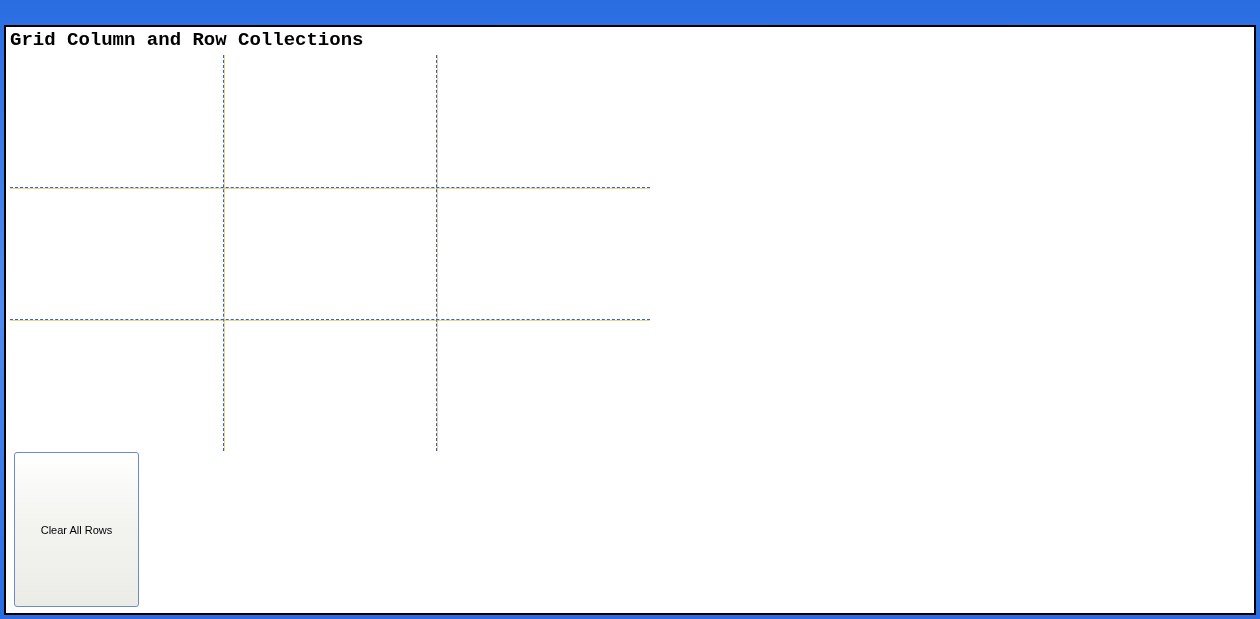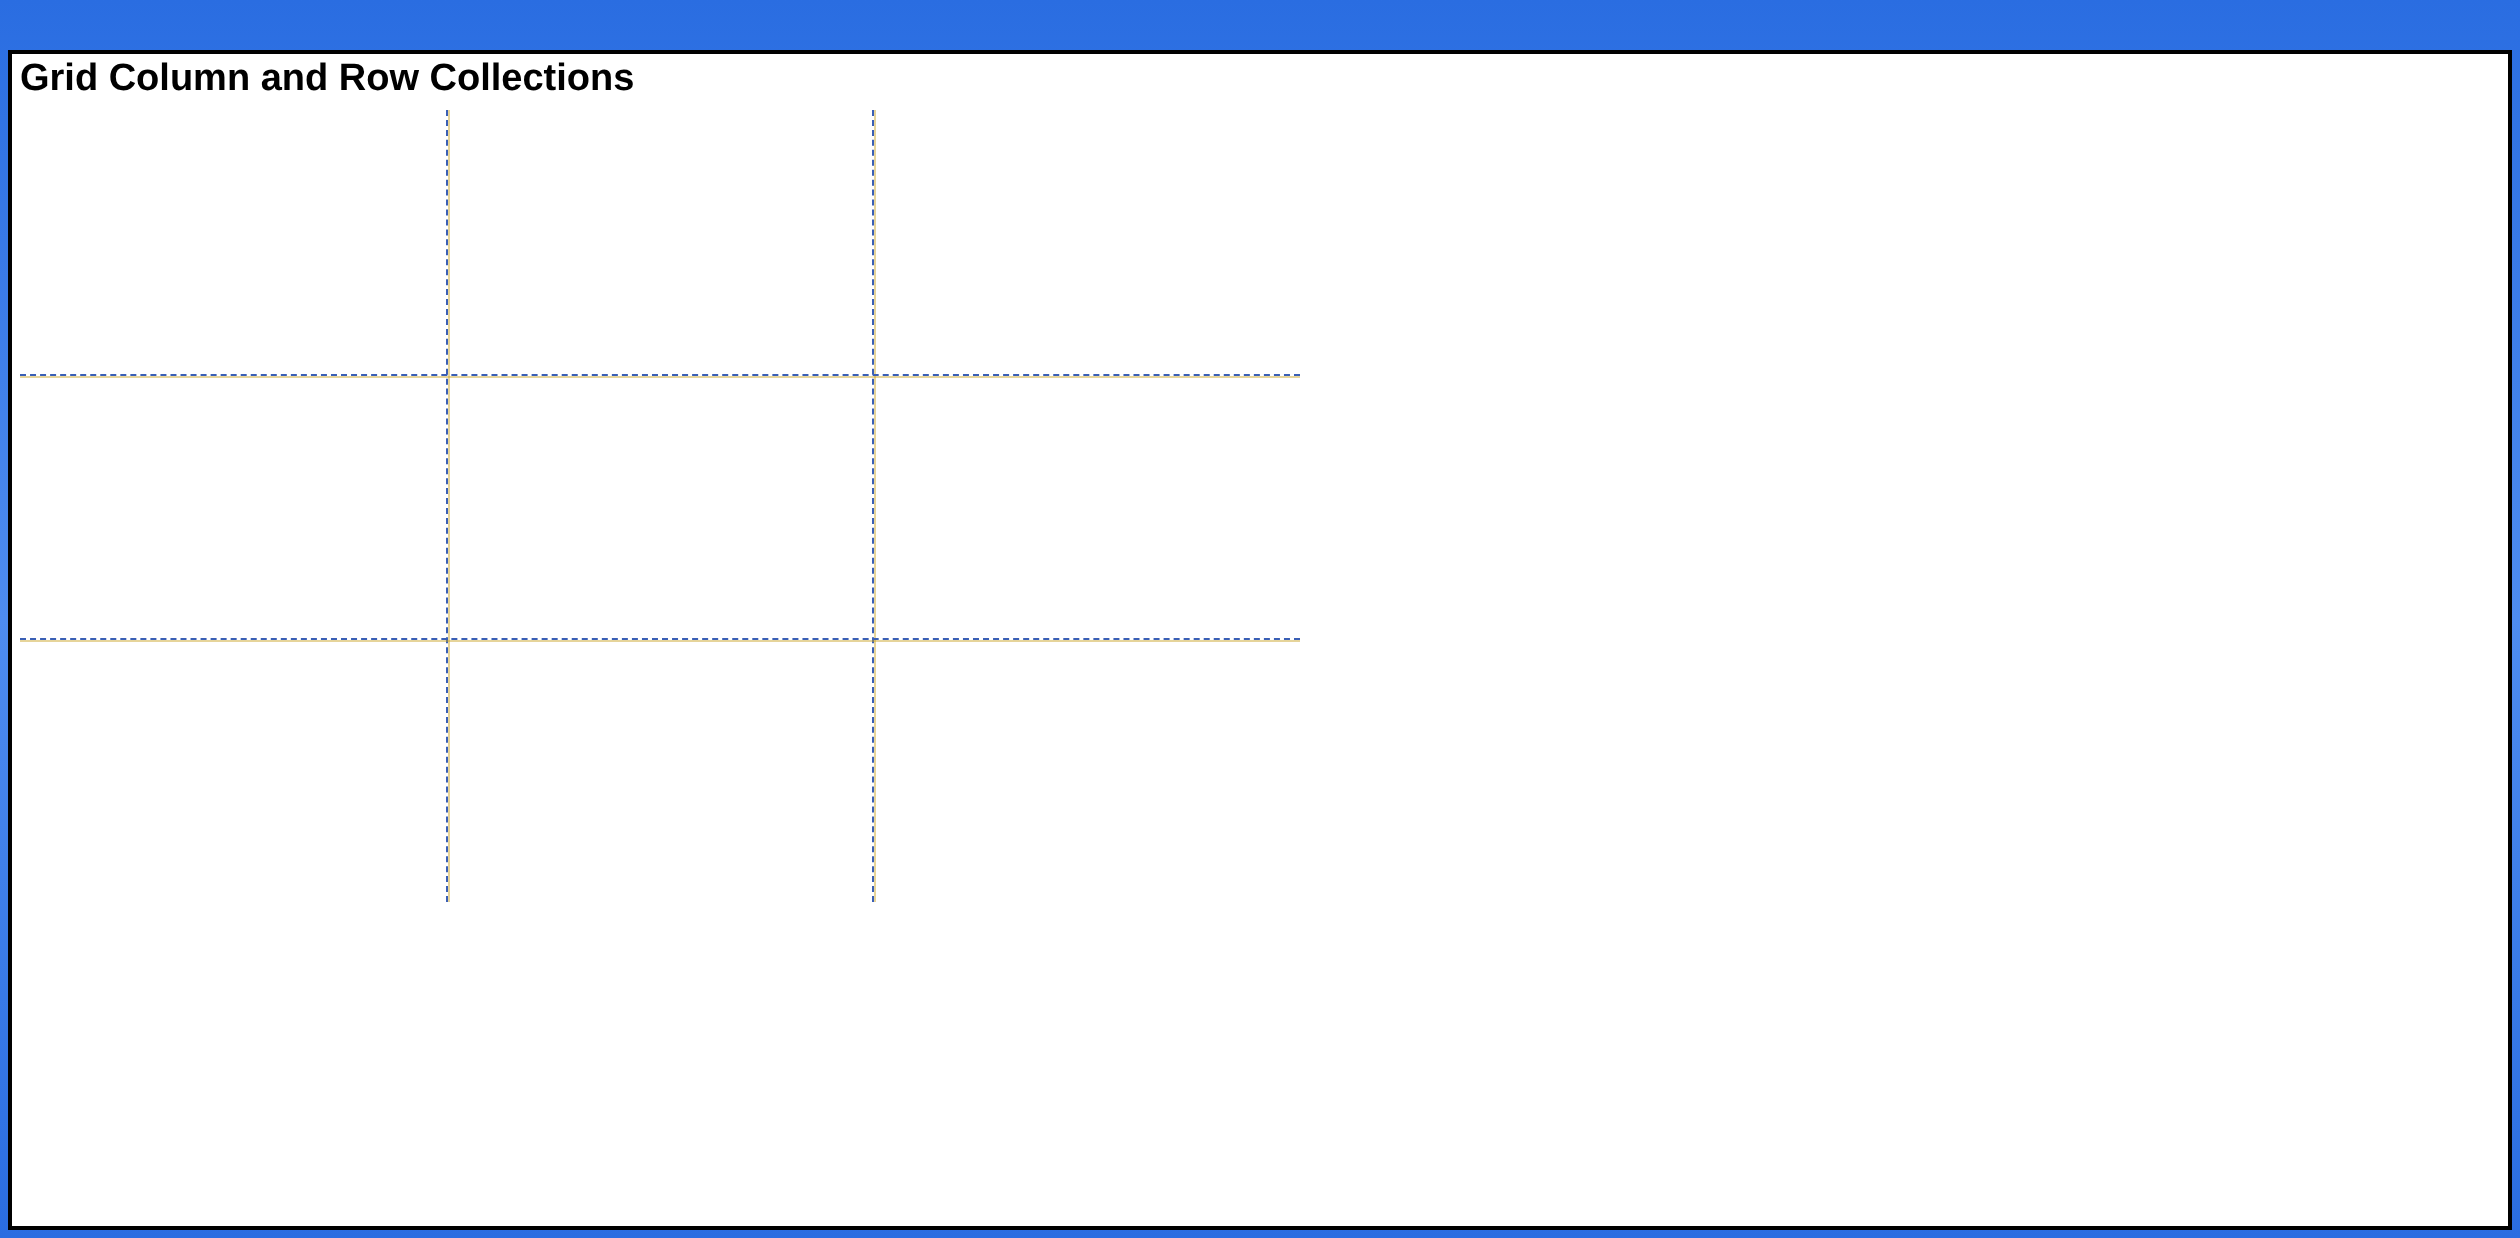--- a/index.html
+++ b/index.html
@@ -96,21 +96,21 @@
     right: 4px;
     top: 25px;
     bottom: 4px;
     background: #ffffff;
     border: 2px solid #000000;
     box-sizing: border-box;
     padding: 0;
   }
 
   .heading {
-    font-family: Liberation Sans, sans-serif;
+    font-family: Liberation Mono, monospace;
     font-size: 19px;
     font-weight: bold;
     color: #000;
     margin: 2px 0 0 4px;
   }
 
   
   .grid-demo {
     position: absolute;
     left: 4px;
@@ -173,15 +173,18 @@
 
     <div class="heading">Grid Column and Row Collections</div>
 
     <div class="grid-demo">
       <div class="dash-line dash-col c1"></div>
       <div class="dash-line dash-col c2"></div>
       <div class="dash-line dash-row r1"></div>
       <div class="dash-line dash-row r2"></div>
     </div>
 
+    <div class="clear-btn">
+      <span>Clear All Rows</span>
+    </div>
 
   </div>
 </div>
 
 </body></html>

